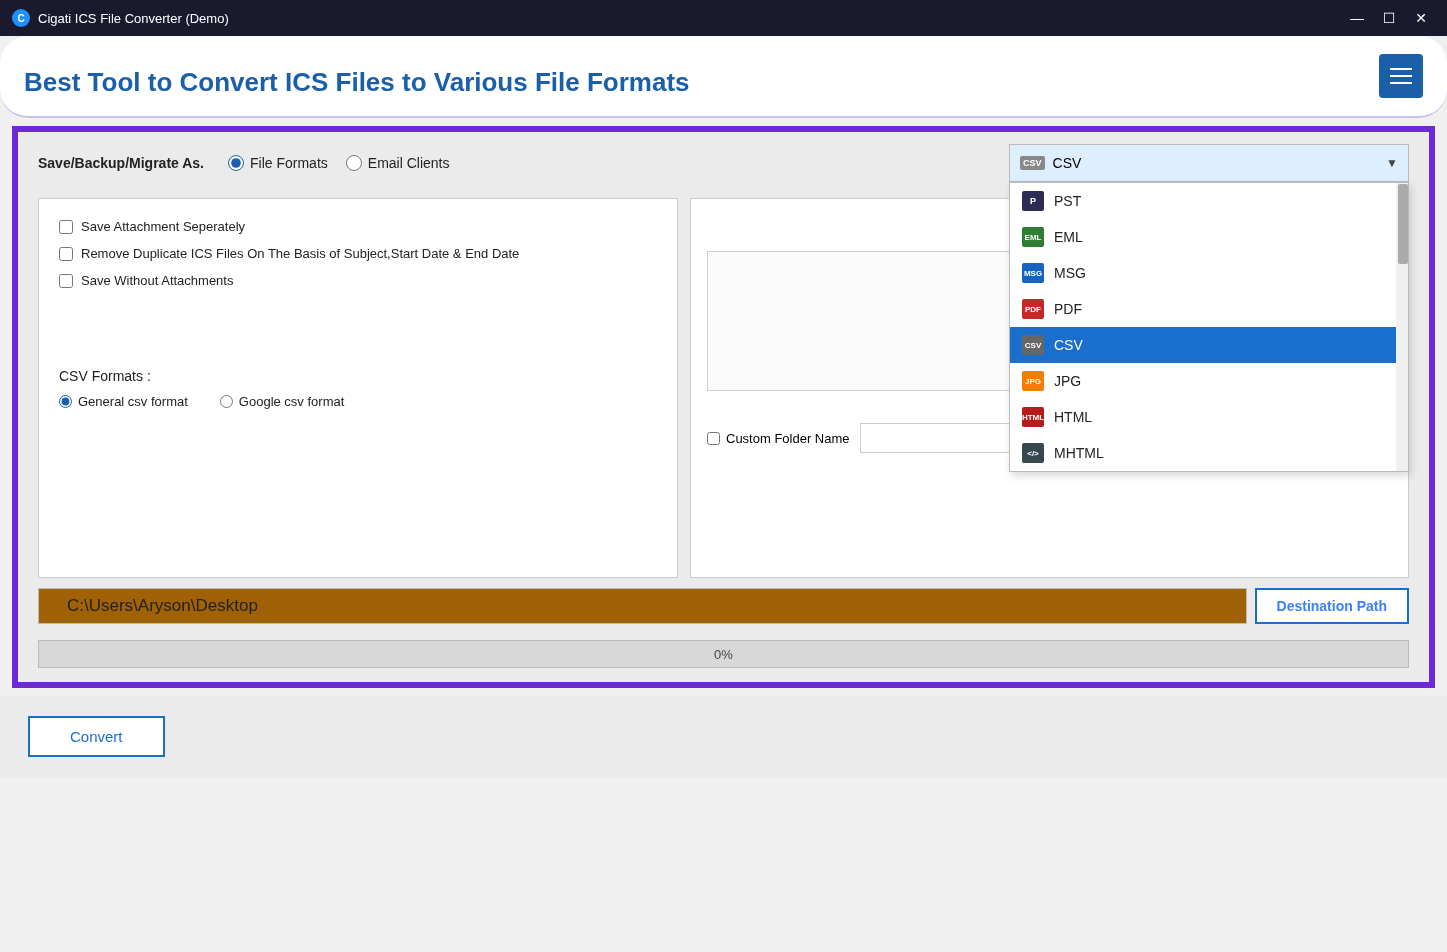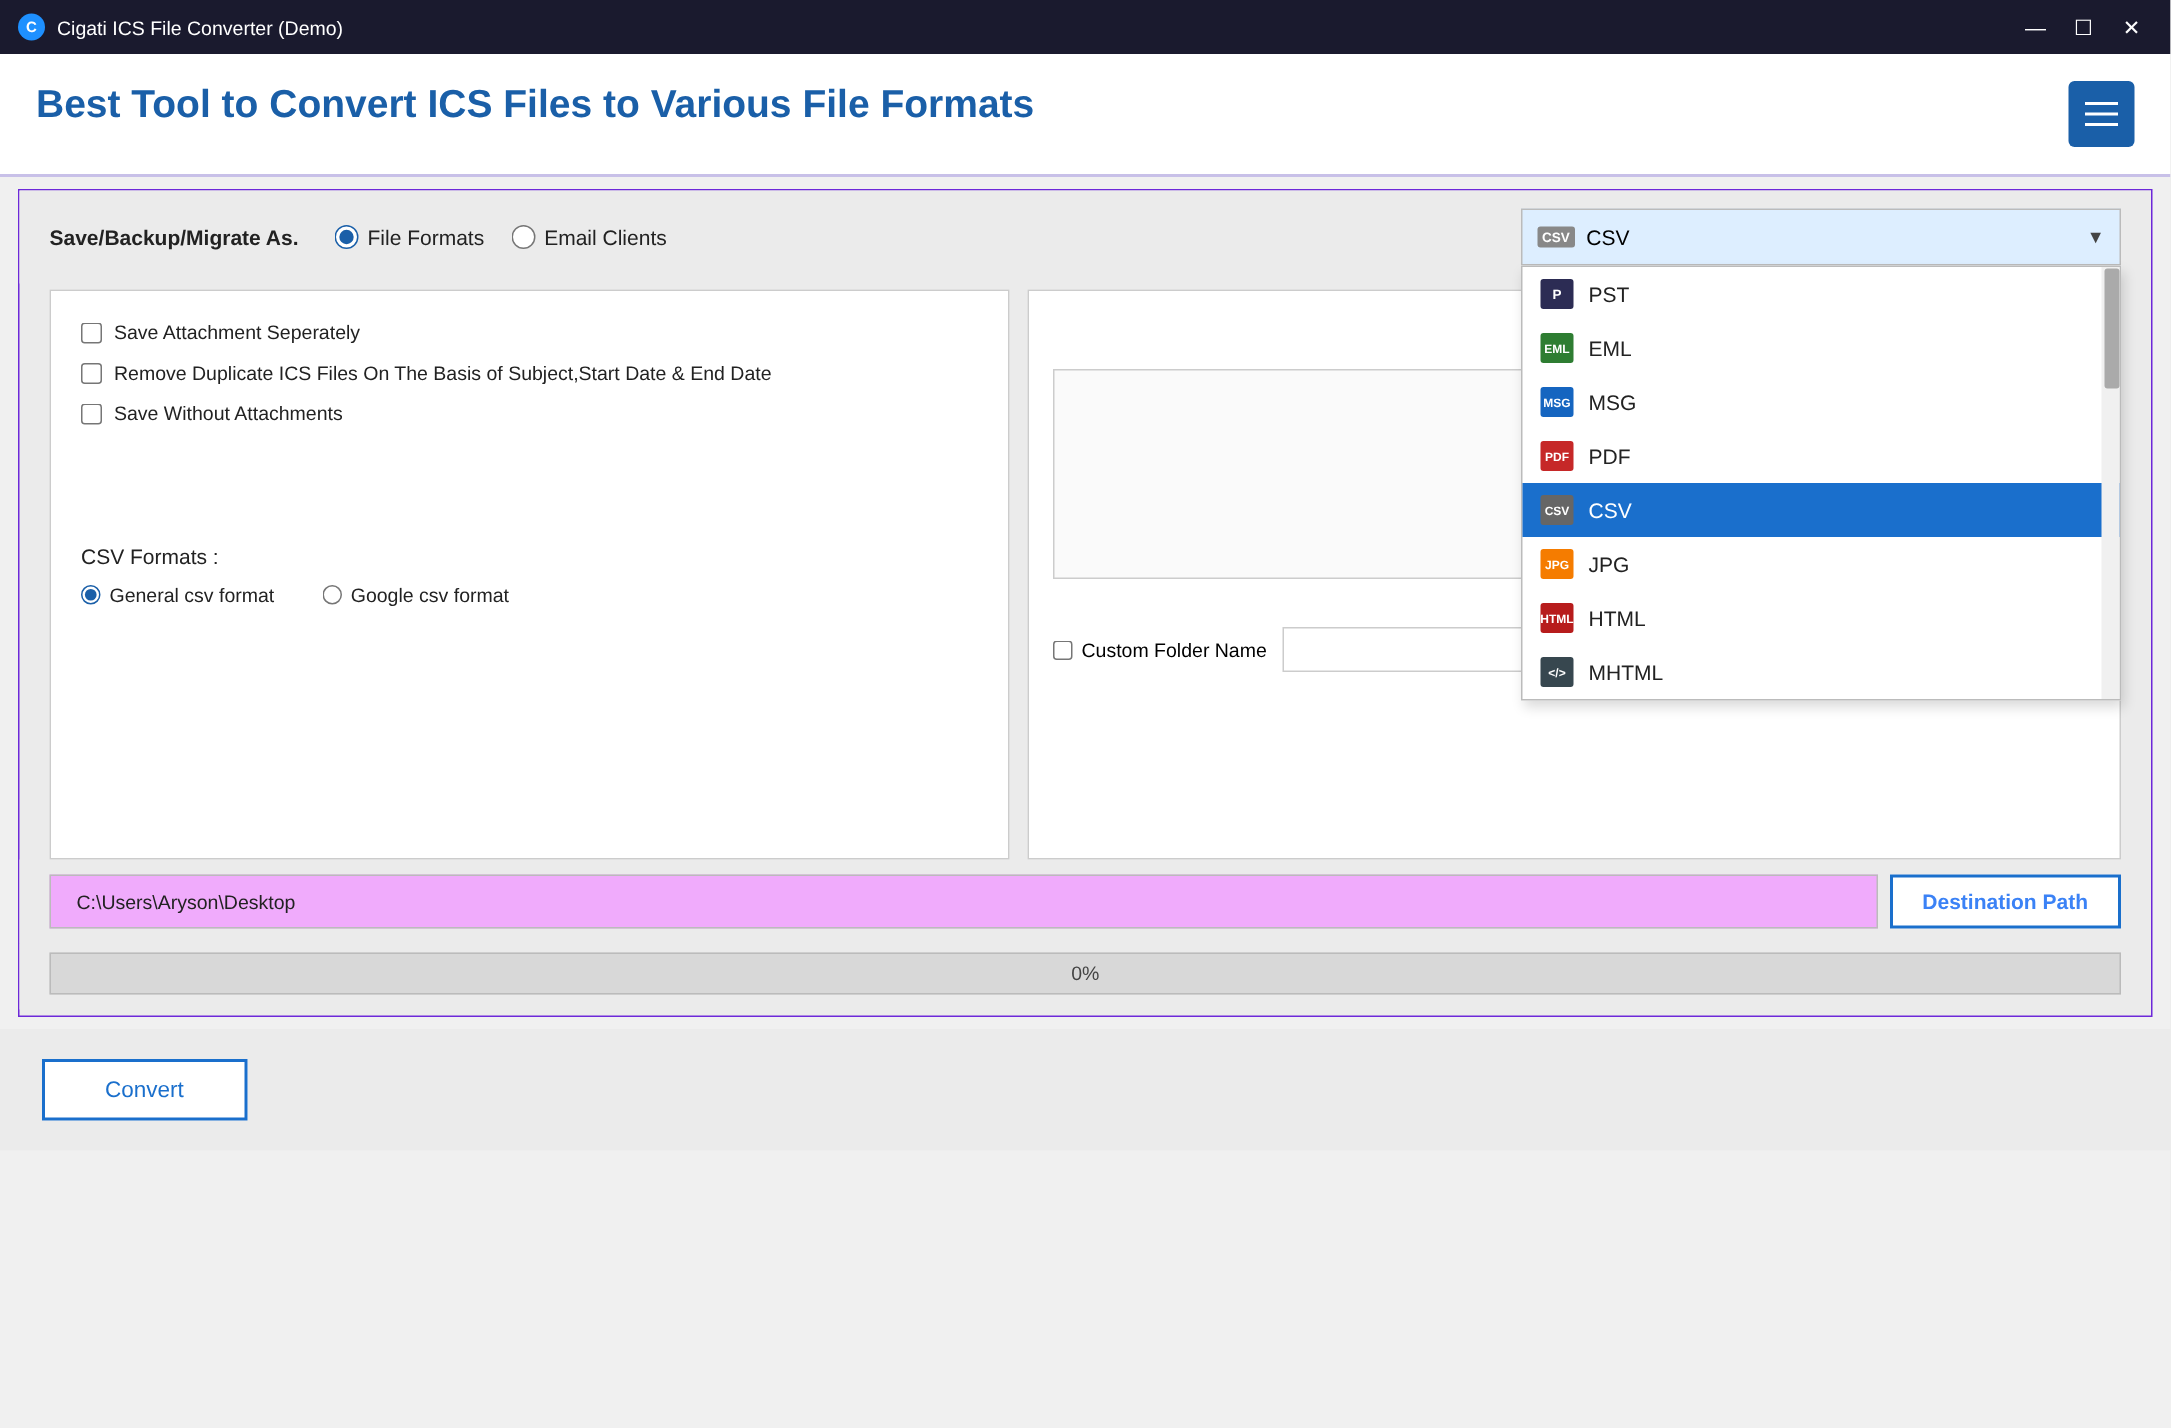--- a/index.html
+++ b/index.html
@@ -31,22 +31,23 @@
       font-size: 14px; cursor: pointer;
       display: flex; align-items: center; justify-content: center;
     }
 
     
     .header-banner {
       background: #fff;
       border-bottom: 2px solid #c8c0e8;
       padding: 18px 24px;
       display: flex;
-      align-items: flex-start;
+      align-items: flex-end;
       justify-content: space-between;
+      border-radius: 28px;
     }
     .header-title {
       color: #1a5fa8;
       font-size: 26px;
       font-weight: bold;
     }
     .header-menu-btn {
       width: 44px; height: 44px;
       background: #1a5fa8;
       border: none; border-radius: 4px;
@@ -209,23 +210,23 @@
 
     
     .path-row {
       display: flex; align-items: center; gap: 8px;
       padding: 10px 20px;
       background: #ebebeb;
     }
     .path-input {
       flex: 1; height: 36px;
       border: 1px solid #bbb;
-      background: #f0abfc;
-      padding: 0 17px;
-      font-size: 13px;
+      background: #a16207;
+      padding: 0 28px;
+      font-size: 17px;
       color: #222;
     }
     .dest-path-btn {
       padding: 8px 20px;
       background: #fff;
       border: 2px solid #1a6fcc;
       color: #3b82f6;
       font-size: 14px;
       font-weight: 600;
       cursor: pointer;
@@ -265,21 +266,21 @@
       padding: 10px 40px;
       background: #fff;
       border: 2px solid #1a6fcc;
       color: #1a6fcc;
       font-size: 15px;
       font-weight: 500;
       cursor: pointer;
     }
 
     .outer-border {
-      border: 1px solid #6d28d9;
+      border: 6px solid #6d28d9;
       background: #ebebeb;
       margin: 8px 12px;
       padding-bottom: 4px;
     }
   </style>
 </head>
 <body>
 
 <div class="title-bar">
   <div class="title-bar-left">

